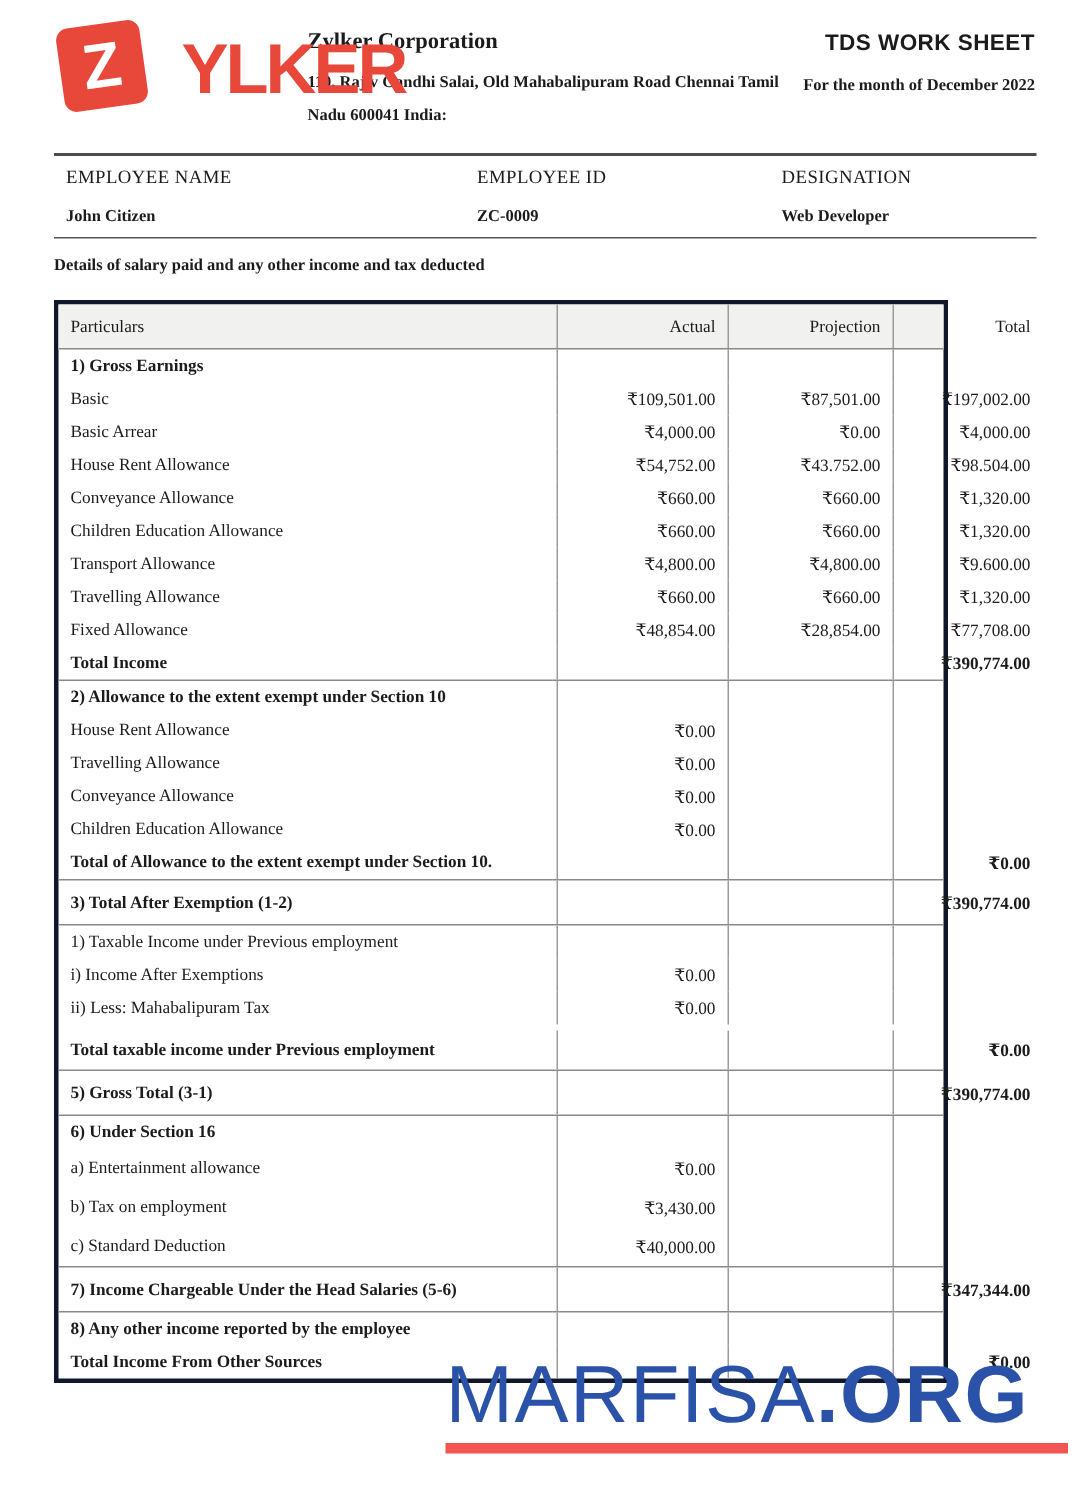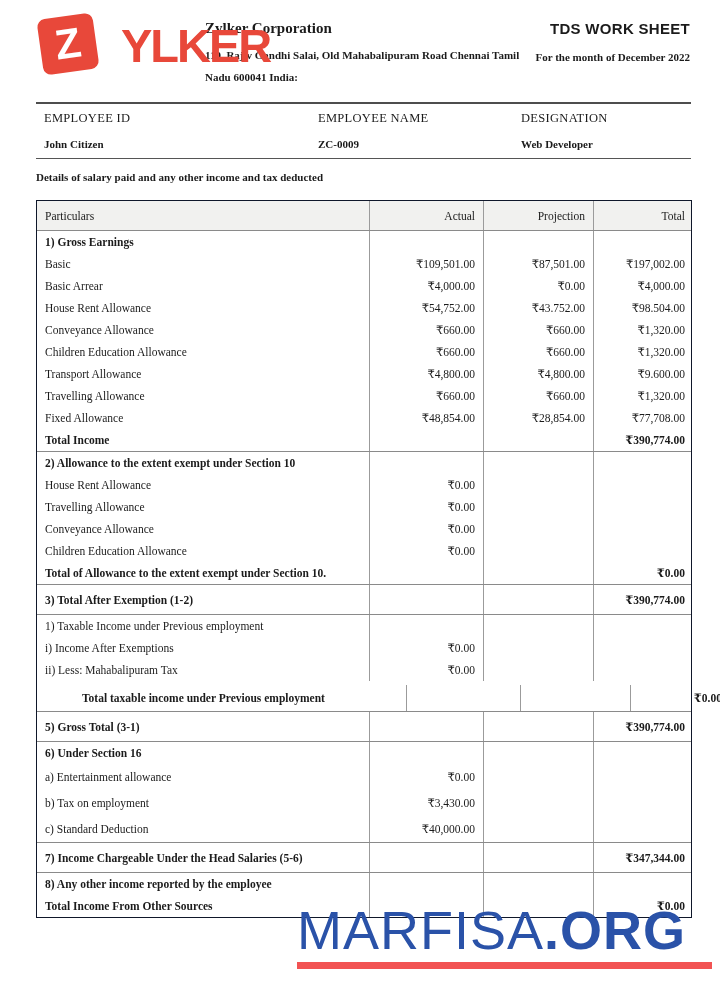--- a/index.html
+++ b/index.html
@@ -29,34 +29,34 @@
   
   .rule-top    { position:absolute; left:36px; right:29px; top:102px; height:2px; background:#4d4d4d; }
   .rule-bottom { position:absolute; left:36px; right:29px; top:158px; height:1px; background:#555; }
   .emp-grid  { position:absolute; left:36px; right:29px; top:111px;
                display:grid; grid-template-columns:274px 203px auto; }
   .emp-label { font-size:12.5px; letter-spacing:0.3px; padding-left:8px; }
   .emp-value { font-size:11px; font-weight:bold; padding-left:8px; margin-top:12px; }
   .details-heading { position:absolute; left:36px; top:171px; font-weight:bold; font-size:11px; }
 
   
-  .tds-table { position:absolute; left:36px; top:200px; width:656px;
-               border:1px solid #0f172a; font-size:11.5px; z-index:1; }
+  .tds-table { position:absolute; left:36px; top:200px; width:596px;
+               border:3px solid #0f172a; font-size:11.5px; z-index:1; }
   .thead { display:grid; grid-template-columns:332px 114px 110px 100px; height:30px;
            background:#f1f1ef; border-bottom:1px solid #8a8a8a; }
   .row   { display:grid; grid-template-columns:332px 114px 110px 100px; min-height:22px; }
   .c     { display:flex; align-items:center; padding:0 8px; }
   .c.num { justify-content:flex-end; }
   .row > .c:nth-child(n+2), .thead > .c:nth-child(n+2) { border-left:1px solid #9b9b9b; }
   .section { border-bottom:1px solid #8a8a8a; }
   .section:last-child { border-bottom:none; }
   .row.b   { font-weight:bold; }
   .row.one  { min-height:29px; }
   .row.tall { min-height:26px; }
-  .row.sp   { min-height:30px; padding-top:4px;margin-left:37px; }
+  .row.sp   { min-height:30px; padding-top:4px; }
 
   
   .watermark { position:absolute; left:297px; top:903px; z-index:5; line-height:1;
                font-family:"Liberation Sans","DejaVu Sans",sans-serif;
                font-size:54px; color:var(--wm-blue); letter-spacing:1px; white-space:nowrap; }
   .watermark .wm-bold { font-weight:bold; }
   .wm-underline { position:absolute; left:297px; top:962px; width:415px; height:7px;
                   background:var(--wm-red); z-index:5; }
 </style>
 </head>
@@ -69,22 +69,22 @@
     <div class="logo-text">YLKER</div>
   </div>
   <div class="company">Zylker Corporation</div>
   <div class="addr1">110, Rajiv Gandhi Salai, Old Mahabalipuram Road Chennai Tamil</div>
   <div class="addr2">Nadu 600041 India:</div>
   <div class="doc-title">TDS WORK SHEET</div>
   <div class="doc-sub">For the month of December 2022</div>
 
   <div class="rule-top"></div>
   <div class="emp-grid">
+    <div class="emp-label">EMPLOYEE NAME</div>
     <div class="emp-label">EMPLOYEE ID</div>
-    <div class="emp-label">EMPLOYEE NAME</div>
     <div class="emp-label">DESIGNATION</div>
     <div class="emp-value">John Citizen</div>
     <div class="emp-value">ZC-0009</div>
     <div class="emp-value">Web Developer</div>
   </div>
   <div class="rule-bottom"></div>
   <div class="details-heading">Details of salary paid and any other income and tax deducted</div>
 
   <div class="tds-table">
     <div class="thead">

